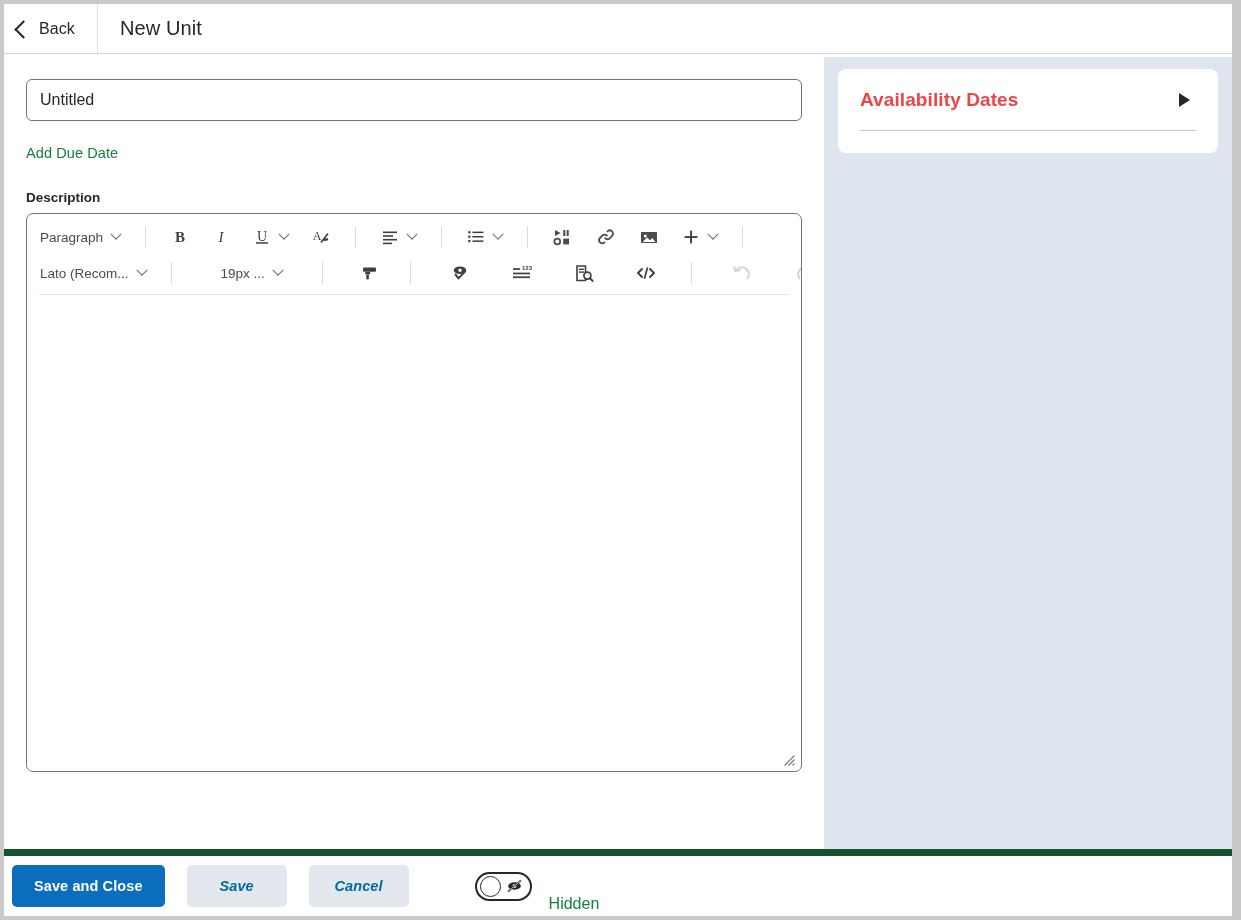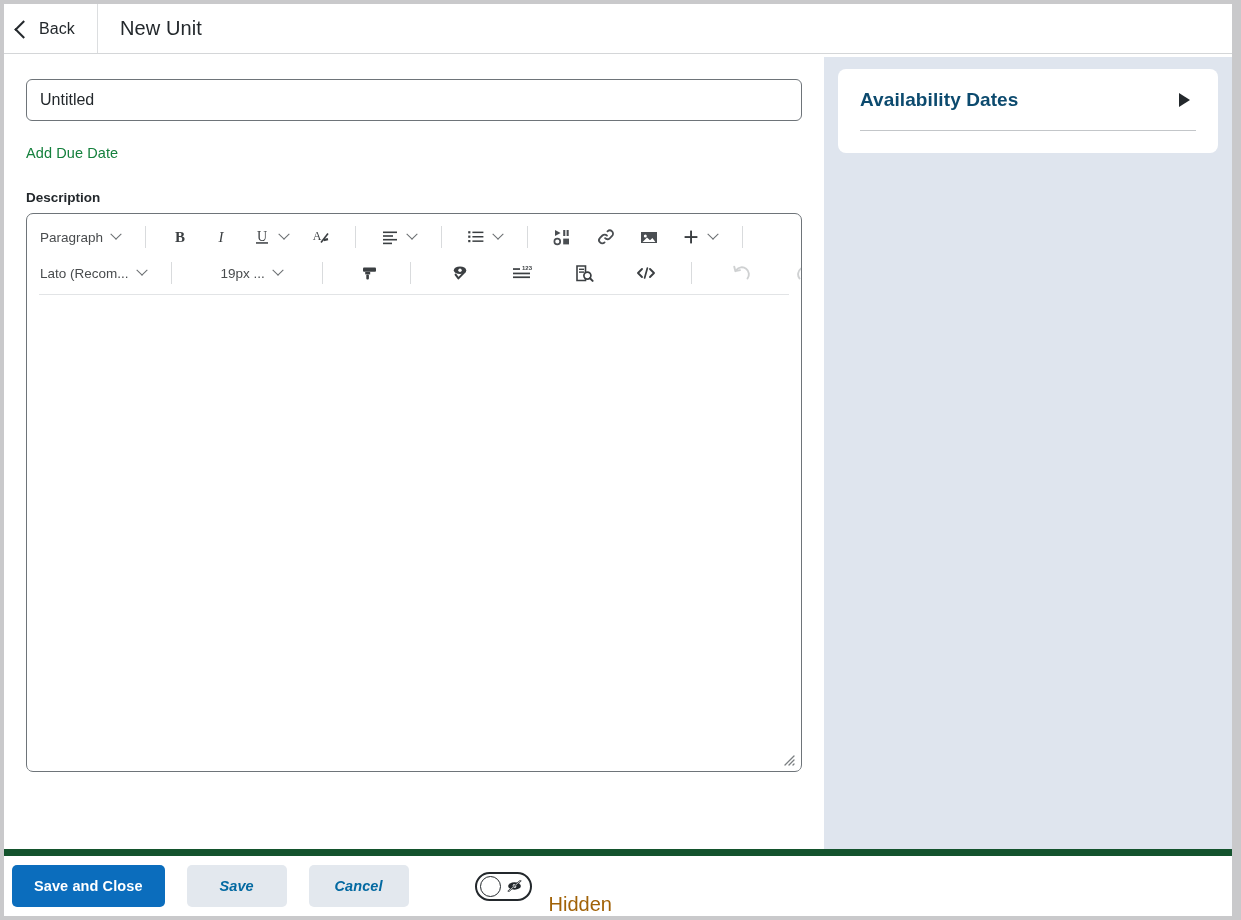--- a/index.html
+++ b/index.html
@@ -221,21 +221,21 @@
   }
   .card-head {
     display: flex;
     align-items: center;
     justify-content: space-between;
     cursor: pointer;
   }
   .card-title {
     font-size: 19px;
     font-weight: bold;
-    color: #0c4a6e;
+    color: #ef4444;
     letter-spacing: .1px;
   }
   .tri-right {
     width: 0; height: 0;
     border-left: 11px solid #23282c;
     border-top: 7px solid transparent;
     border-bottom: 7px solid transparent;
     margin-right: 6px;
   }
   .card-rule {
@@ -319,22 +319,22 @@
   }
   .toggle .t-ico {
     position: absolute;
     right: 6px;
     top: 50%;
     transform: translateY(-50%);
     width: 19px; height: 19px;
   }
   .toggle-label {
     margin-left: 17px;
-    font-size: 20px;
-    color: #a16207;
+    font-size: 16px;
+    color: #15803d;
     margin-top: 36px;
   }
 </style>
 </head>
 <body>
 
 <div id="app">
 
   <div class="header">
     <div class="back-btn">

